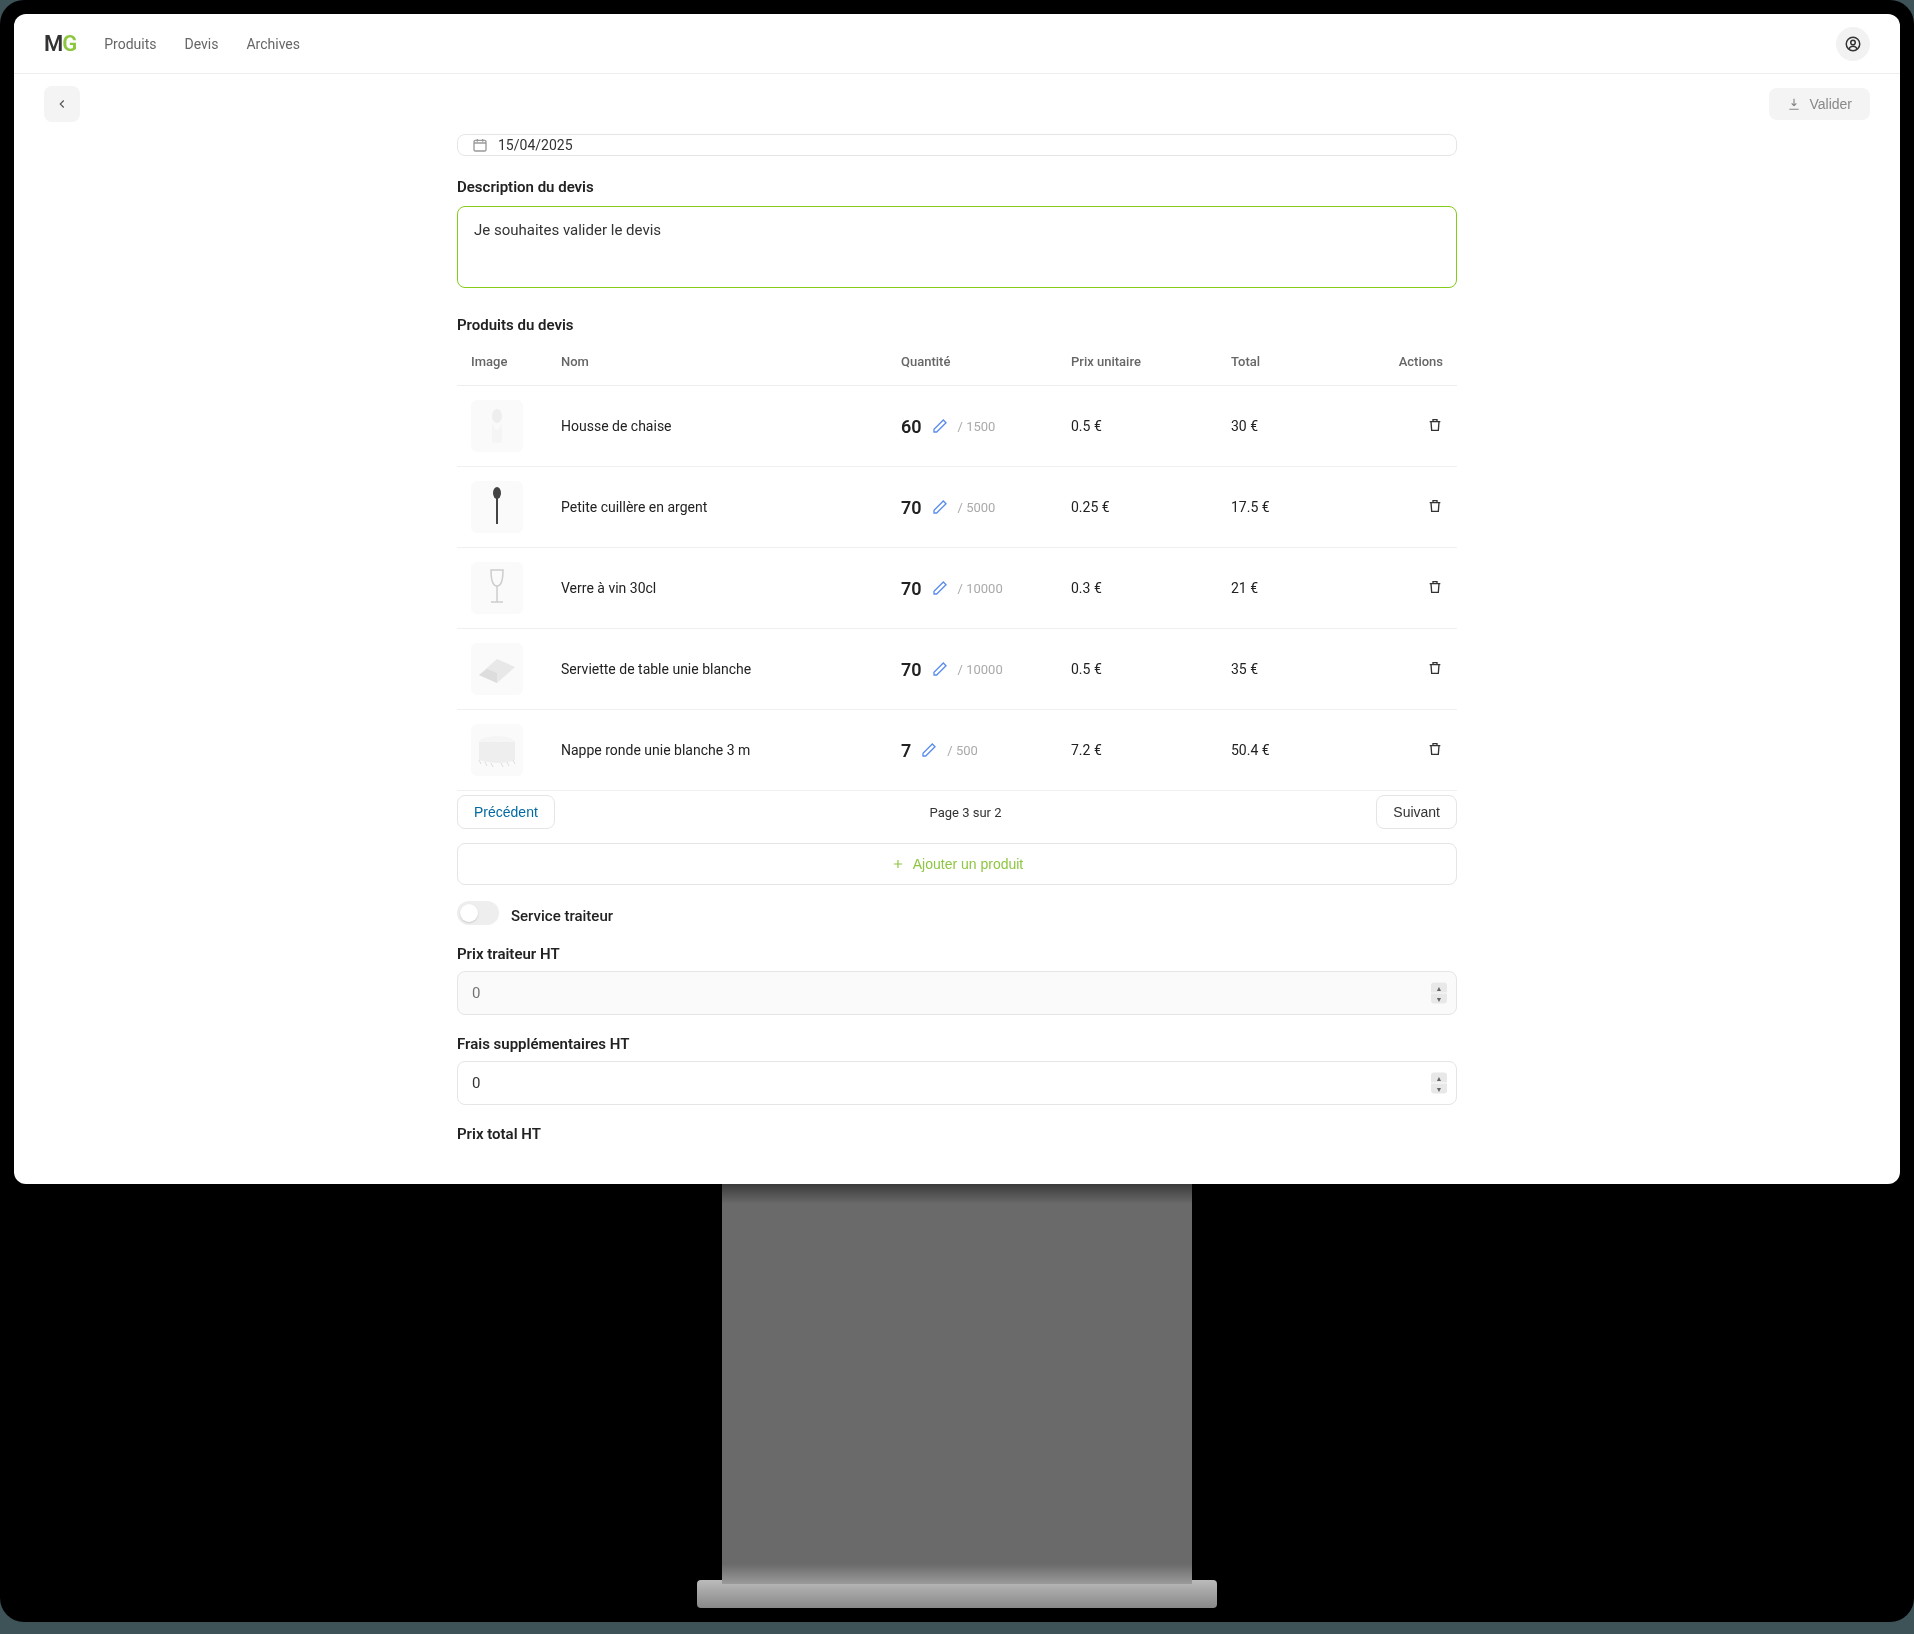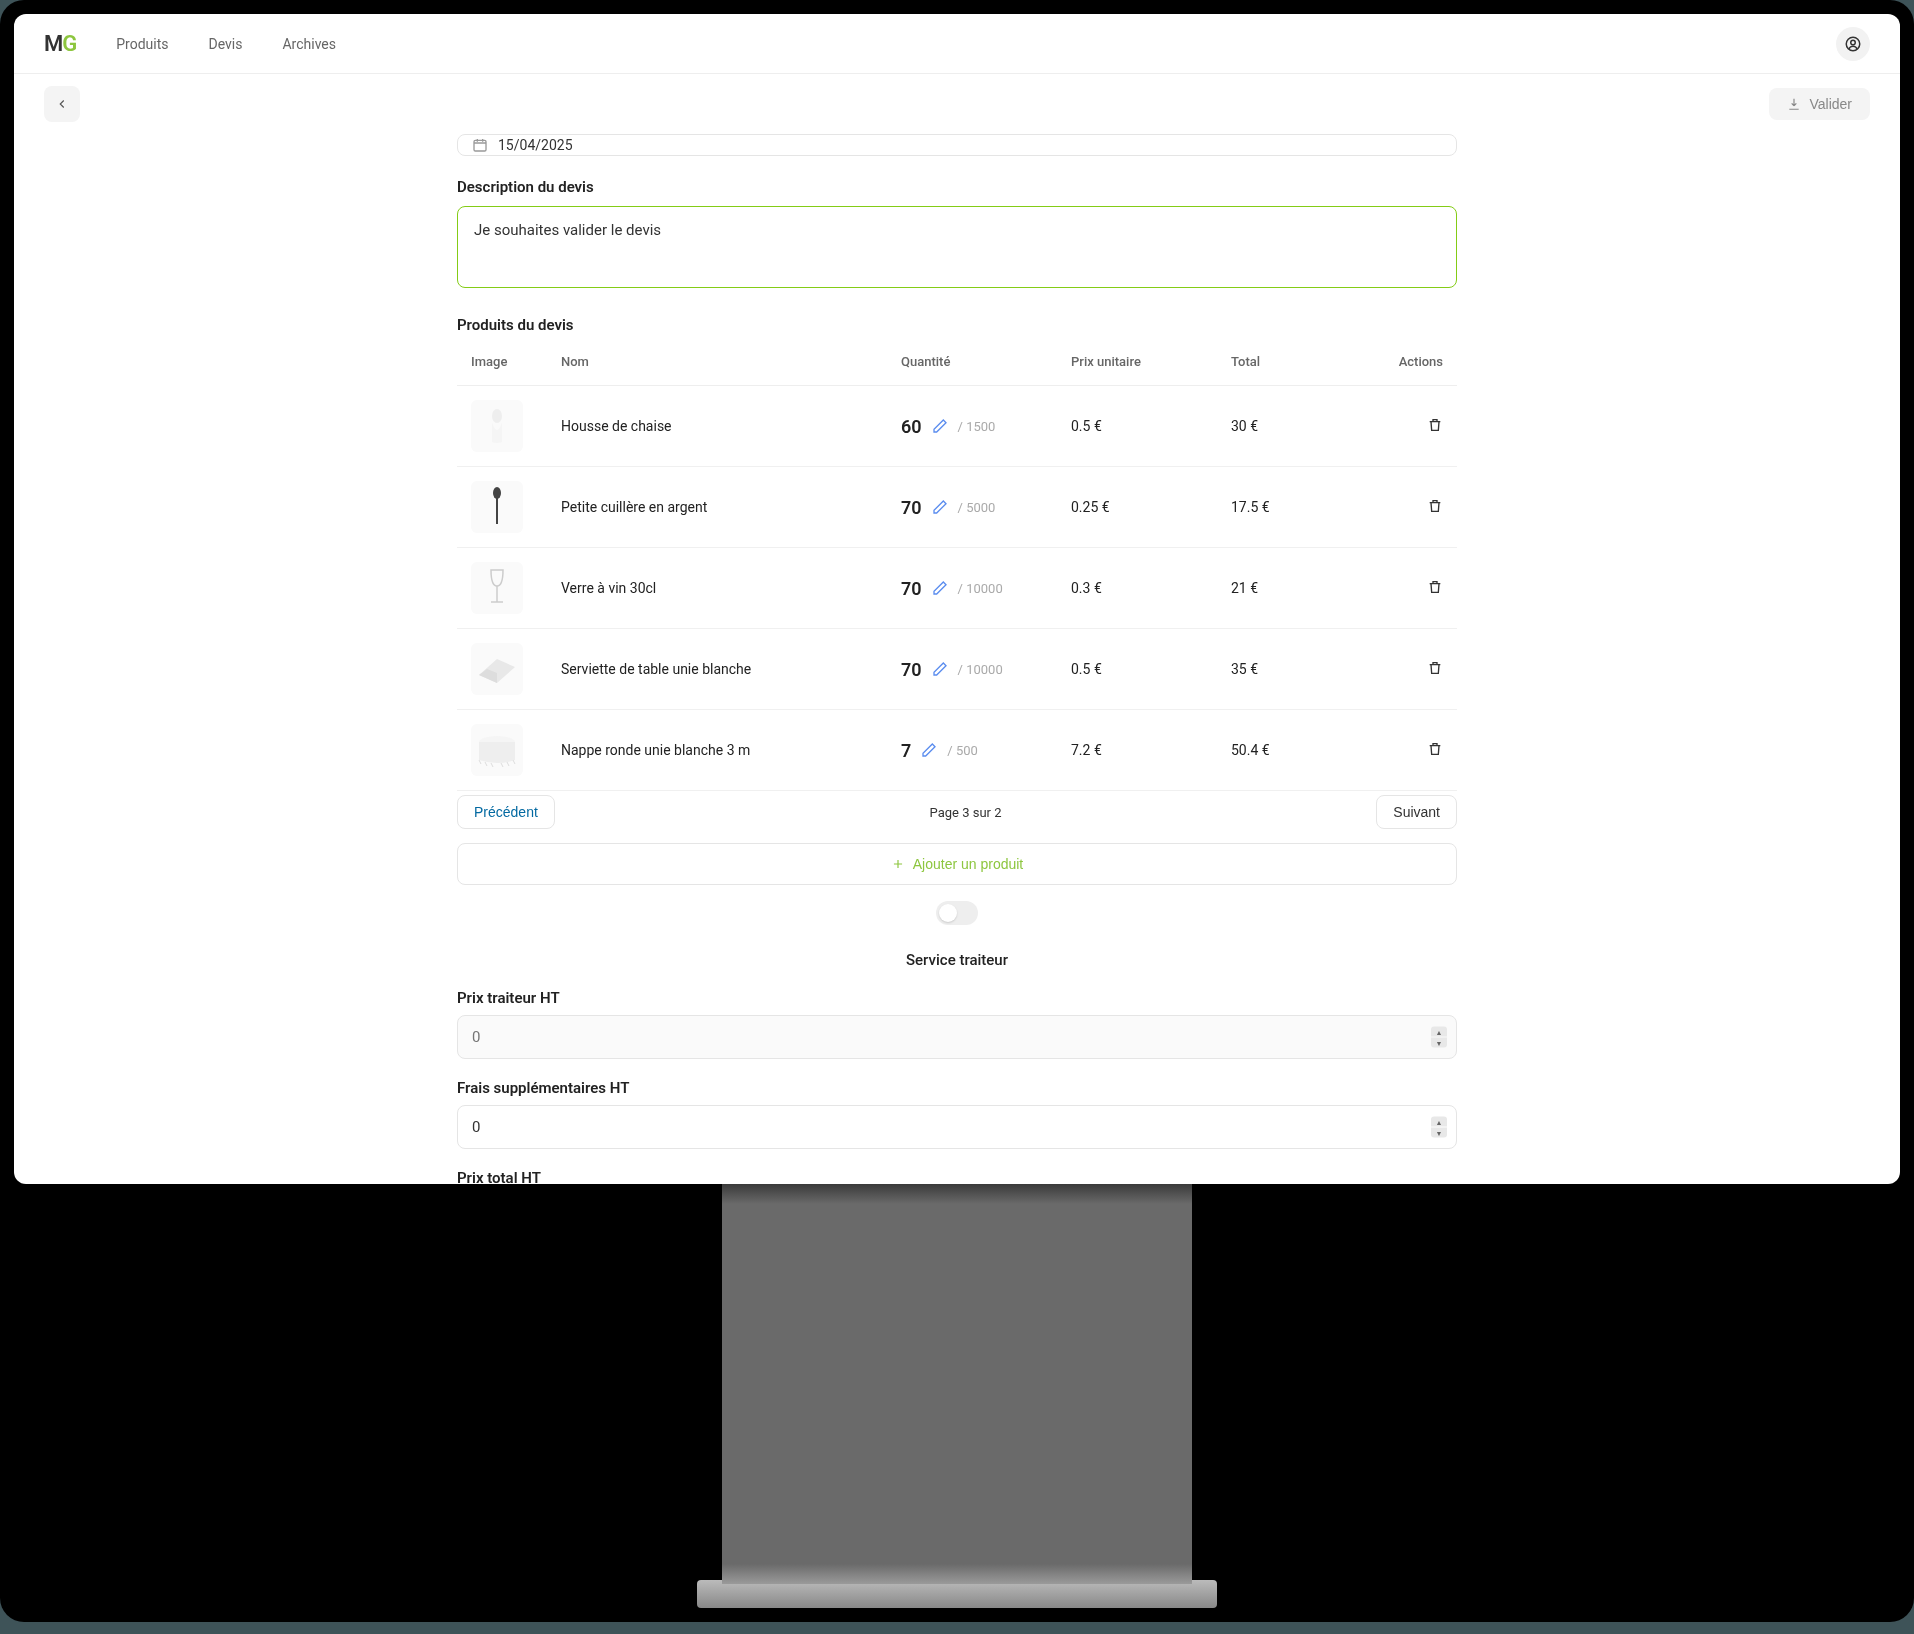--- a/index.html
+++ b/index.html
@@ -44,21 +44,21 @@
       height: 60px;
       border-bottom: 1px solid #eee;
       display: flex;
       align-items: center;
       padding: 0 30px;
       justify-content: space-between;
     }
     .topbar-left {
       display: flex;
       align-items: center;
-      gap: 40px;
+      gap: 28px;
     }
     .logo {
       font-size: 22px;
       font-weight: 600;
       letter-spacing: -1px;
     }
     .logo .m { color: #333; }
     .logo .g { color: #8dc63f; }
     .nav-link {
       font-size: 14px;
@@ -234,24 +234,23 @@
       font-weight: 500;
       cursor: pointer;
       display: flex;
       align-items: center;
       justify-content: center;
       gap: 8px;
     }
     .add-product-btn svg { width: 14px; height: 14px; }
     .toggle-row {
       display: flex;
-      align-items: center;
-      gap: 26px;
+      align-items: flex-end;
+      gap: 12px;
       margin: 16px 0 8px;
-      flex-direction: column;
     }
     .toggle {
       width: 42px; height: 24px;
       border-radius: 12px;
       background: #eee;
       position: relative;
       cursor: pointer;
     }
     .toggle::after {
       content: '';

